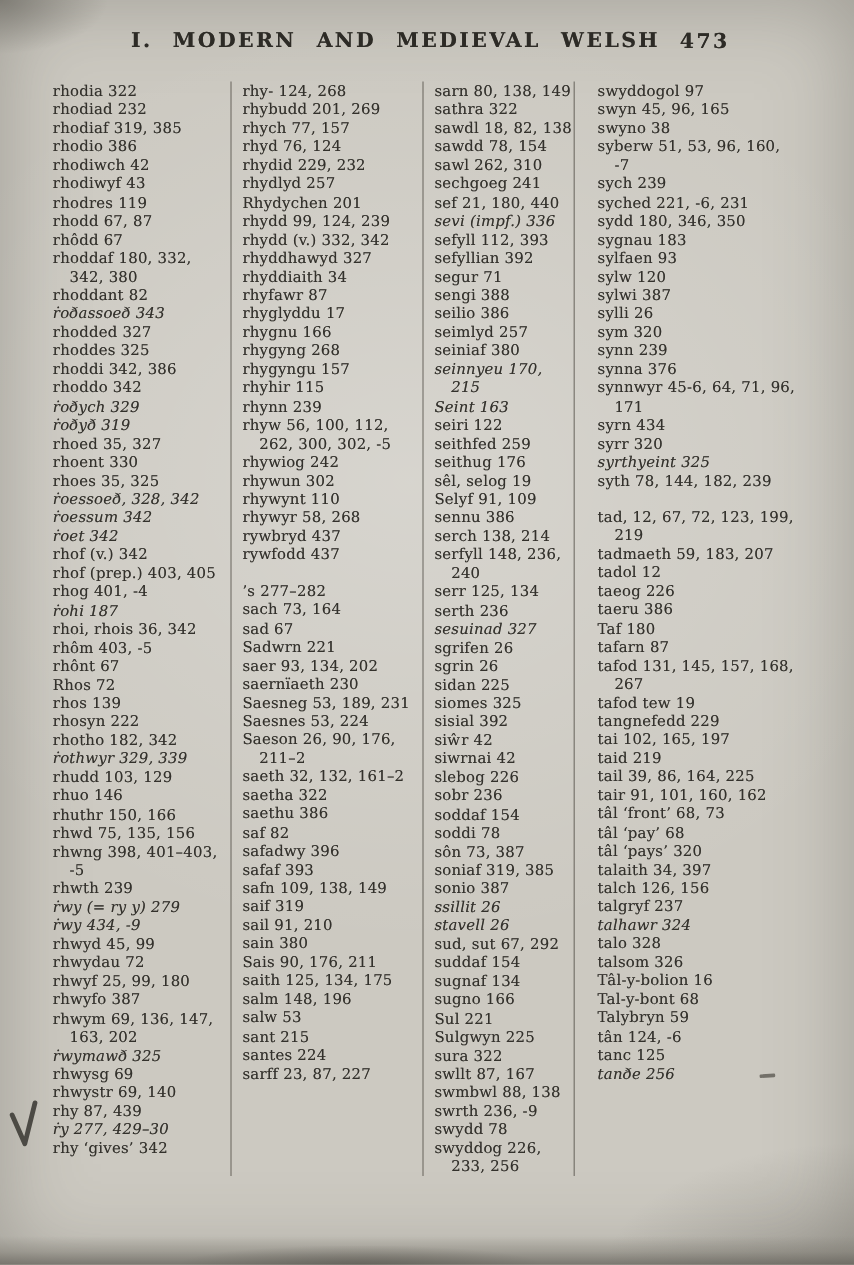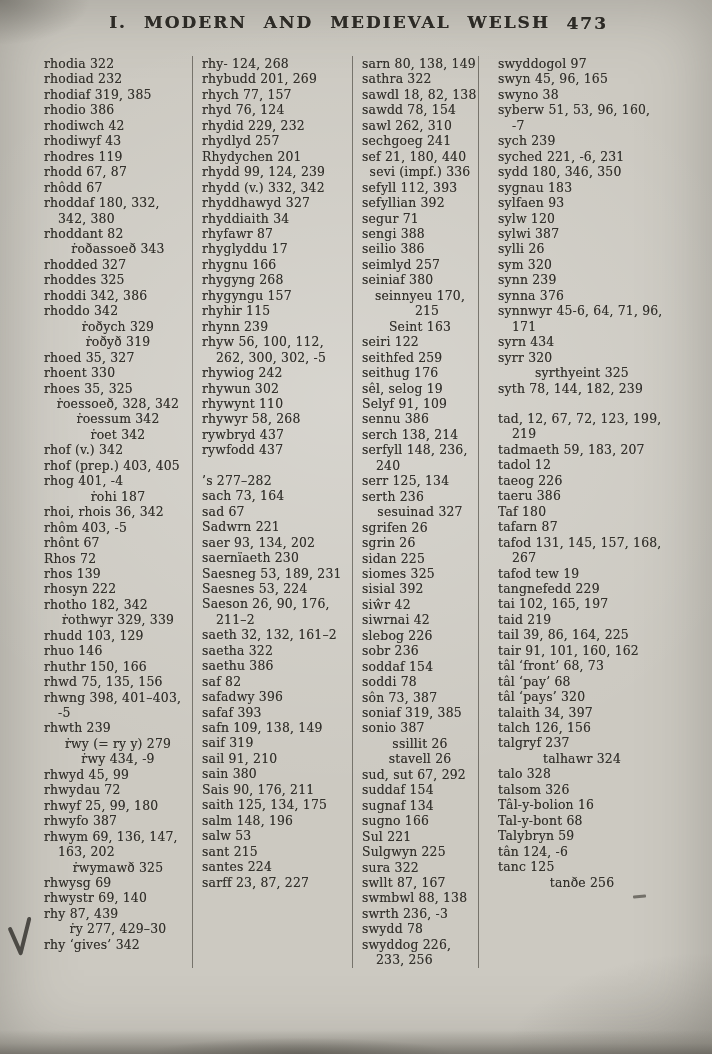--- a/index.html
+++ b/index.html
@@ -9,21 +9,21 @@
     background-color:#ccc9c1;
     background-image:
       radial-gradient(ellipse 620px 520px at 48% 38%, rgba(255,255,255,0.22), rgba(255,255,255,0) 75%),
       radial-gradient(ellipse 300px 160px at 100% 101%, rgba(90,87,80,0.35), rgba(90,87,80,0) 70%),
       radial-gradient(ellipse 120px 60px at 0% 0%, rgba(70,68,62,0.45), rgba(70,68,62,0) 75%);
     box-shadow:inset 0 0 70px rgba(88,85,76,0.38);
     overflow:hidden;
     font-family:"DejaVu Serif","Liberation Serif",serif;
     color:#33312c;
   }
-  .header{position:relative;height:30px;margin-top:12px;text-decoration:underline;}
+  .header{position:relative;height:30px;margin-top:24px;text-decoration:underline;}
   .header-line{
     position:absolute;left:50%;transform:translateX(-56%);
     font-size:17px;font-weight:bold;letter-spacing:2px;word-spacing:9px;
     color:#2d2b26;white-space:nowrap;
     text-shadow:0 0 0.5px rgba(45,43,38,0.7);
   }
   .pagenum{
     position:absolute;right:104px;top:1px;
     font-size:17px;font-weight:bold;letter-spacing:2px;color:#2d2b26;
     text-shadow:0 0 0.5px rgba(45,43,38,0.7);
@@ -31,21 +31,21 @@
   .columns{
     display:flex;
     margin:14px 30px 0 44px;
   }
   .col{font-size:12.4px;line-height:15.45px;}
   .col .entry{
     padding-left:14px;text-indent:-14px;
     text-shadow:0 0 0.5px rgba(50,48,42,0.55);
     letter-spacing:0.2px;
   }
-  .col .entry.it{text-align:center;}
+  .col .entry.it{font-style:italic;}
   .col .gap{height:15px;}
   .c1{width:148px;}
   .c2{width:150px;border-left:1px solid rgba(72,69,62,0.65);padding-left:9px;}
   .c3{width:116px;border-left:1px solid rgba(72,69,62,0.65);padding-left:9px;}
   .c4{width:168px;border-left:1px solid rgba(72,69,62,0.65);padding-left:19px;}
   .bottom-band{
     position:absolute;left:0;right:0;bottom:0;height:24px;
     background:linear-gradient(to bottom, rgba(125,122,113,0) 0%, rgba(125,122,113,0.45) 55%, rgba(97,94,87,0.7) 100%);
   }
   .bottom-blotch{
@@ -227,21 +227,21 @@
         <div class="entry it">stavell 26</div>
         <div class="entry">sud, sut 67, 292</div>
         <div class="entry">suddaf 154</div>
         <div class="entry">sugnaf 134</div>
         <div class="entry">sugno 166</div>
         <div class="entry">Sul 221</div>
         <div class="entry">Sulgwyn 225</div>
         <div class="entry">sura 322</div>
         <div class="entry">swllt 87, 167</div>
         <div class="entry">swmbwl 88, 138</div>
-        <div class="entry">swrth 236, -3</div>
+        <div class="entry">swrth 236, -9</div>
         <div class="entry">swydd 78</div>
         <div class="entry">swyddog 226, 233, 256</div>
       </div>
     <div class="col c4">
         <div class="entry">swyddogol 97</div>
         <div class="entry">swyn 45, 96, 165</div>
         <div class="entry">swyno 38</div>
         <div class="entry">syberw 51, 53, 96, 160, -7</div>
         <div class="entry">sych 239</div>
         <div class="entry">syched 221, -6, 231</div>

